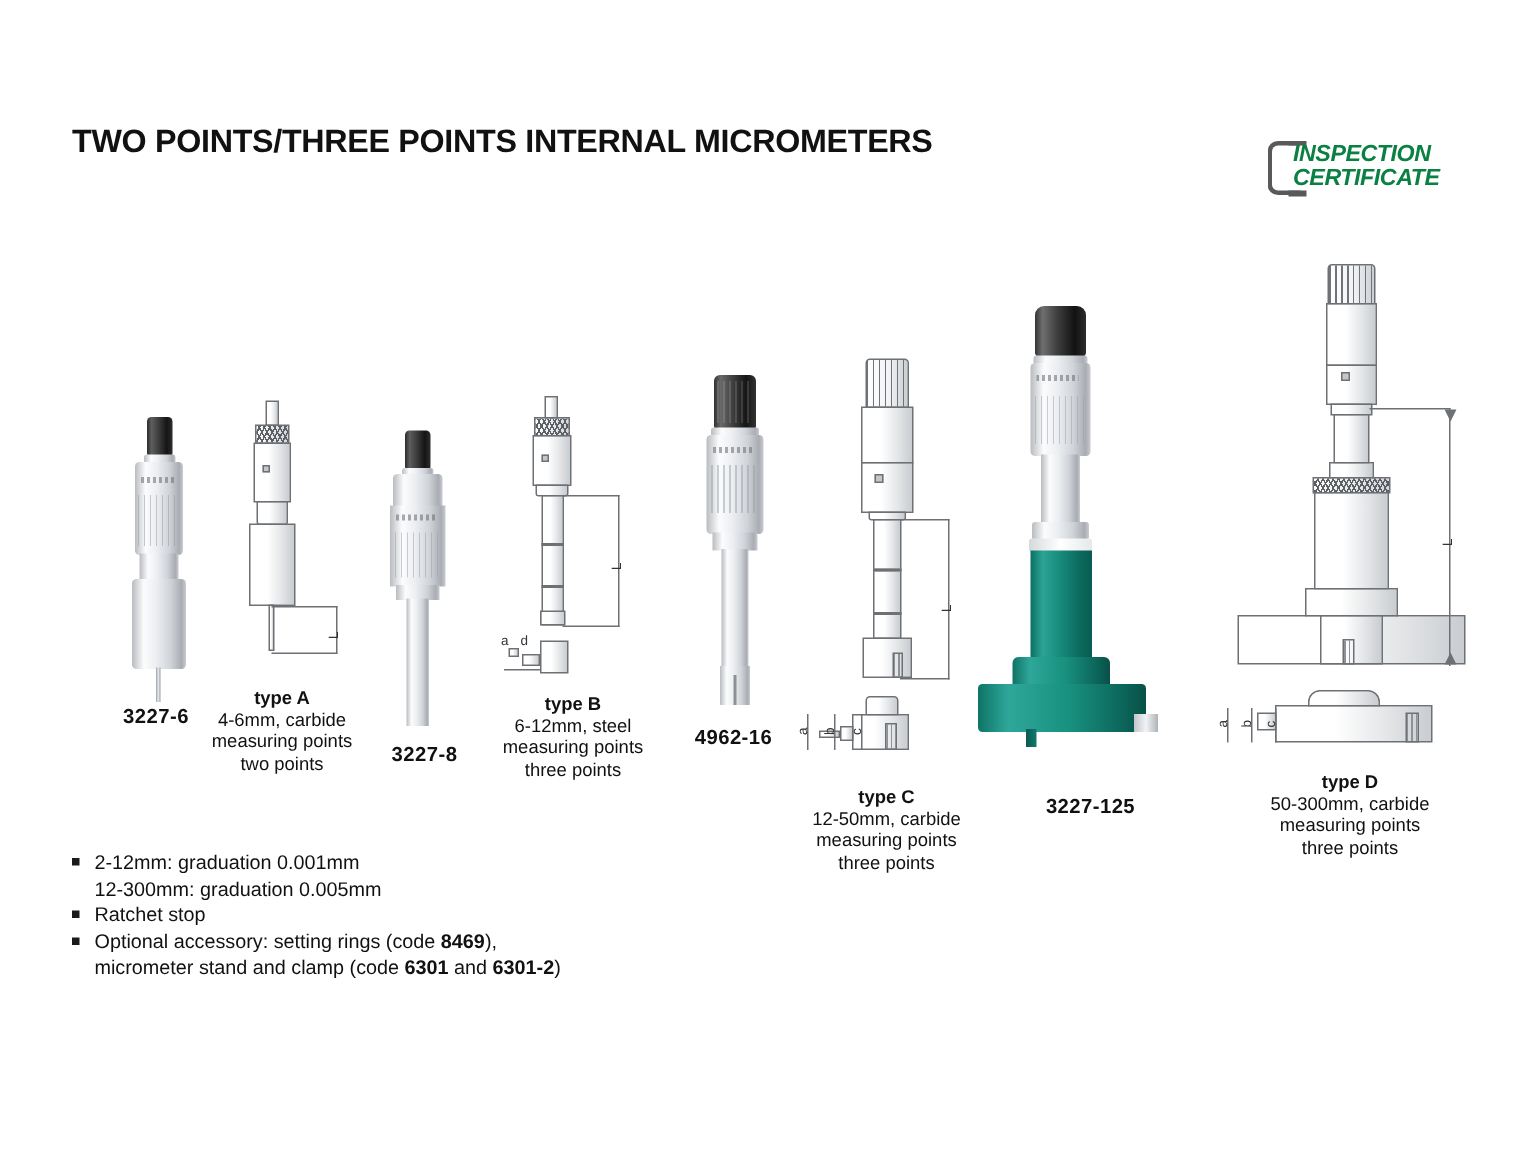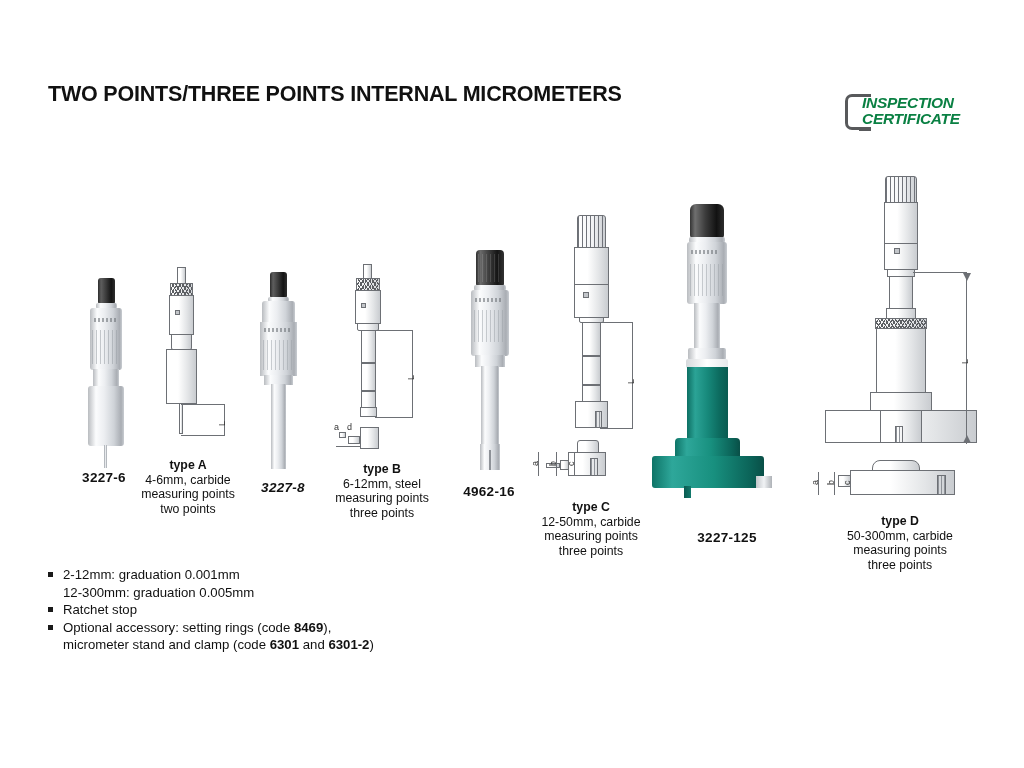--- a/index.html
+++ b/index.html
@@ -205,21 +205,21 @@
     <div class="dimline" style="left:63px; top:140px; width:44px; height:1px;"></div>
     <div class="dimline" style="left:63px; top:171px; width:44px; height:1px;"></div>
     <div class="dimlabel rot" style="left:99px; top:162px;">L</div>
   </div>
   <div class="prod-type" style="margin-top:2px;">type A</div>
   <div class="prod-desc">4-6mm, carbide</div>
   <div class="prod-desc">measuring points</div>
   <div class="prod-desc">two points</div>
 </div>
 
-<div class="product" style="left:218px; top:266px; width:130px;font-style:italic;">
+<div class="product" style="left:218px; top:281px; width:130px;">
   <div class="prod-art" style="height:204px;">
     <div class="pc cap-black" style="left:52px; top:6px; width:17px; height:26px;"></div>
     <div class="pc metal" style="left:50px; top:31px; width:21px; height:5px; border-radius:2px;"></div>
     <div class="pc metal" style="left:44px; top:35px; width:33px; height:22px; border-radius:3px 3px 0 0;"></div>
     <div class="pc metal" style="left:42px; top:56px; width:37px; height:54px;"></div>
     <div class="pc" style="left:46px; top:62px; width:26px; height:4px; background:repeating-linear-gradient(90deg,#6f7479 0 2px,transparent 2px 4px); opacity:.6;"></div>
     <div class="pc" style="left:45px; top:74px; width:31px; height:30px; background:repeating-linear-gradient(90deg,#9aa0a6 0 1px,transparent 1px 4px); opacity:.5;"></div>
     <div class="pc metal" style="left:46px; top:109px; width:29px; height:10px;"></div>
     <div class="pc metal" style="left:53px; top:118px; width:15px; height:85px;"></div>
   </div>
@@ -264,21 +264,21 @@
     <div class="pc" style="left:51px; top:54px; width:27px; height:4px; background:repeating-linear-gradient(90deg,#6f7479 0 2px,transparent 2px 4px); opacity:.6;"></div>
     <div class="pc" style="left:50px; top:66px; width:32px; height:32px; background:repeating-linear-gradient(90deg,#9aa0a6 0 1px,transparent 1px 4px); opacity:.5;"></div>
     <div class="pc metal" style="left:51px; top:111px; width:30px; height:12px;"></div>
     <div class="pc metal" style="left:57px; top:122px; width:18px; height:80px;"></div>
     <div class="pc metal" style="left:56px; top:200px; width:20px; height:26px;"></div>
     <div class="pc" style="left:65px; top:206px; width:2px; height:20px; background:#8d9197;"></div>
   </div>
   <div class="prod-code" style="margin-top:12px;">4962-16</div>
 </div>
 
-<div class="product" style="left:516px; top:212px; width:150px;">
+<div class="product" style="left:516px; top:236px; width:150px;">
   <div class="prod-art" style="height:286px;">
     <div class="flute" style="left:61px; top:3px; width:29px; height:33px; border-radius:3px 3px 0 0;"></div>
     <div class="ln" style="left:58px; top:35px; width:35px; height:38px;"></div>
     <div class="ln" style="left:58px; top:72px; width:35px; height:34px;"></div>
     <div class="ln" style="left:67px; top:80px; width:6px; height:6px; background:#c3c6ca;"></div>
     <div class="ln" style="left:63px; top:105px; width:25px; height:6px; border-radius:0 0 2px 2px;"></div>
     <div class="ln" style="left:66px; top:110px; width:19px; height:80px;"></div>
     <div class="ln" style="left:66px; top:143px; width:19px; height:2px; background:#9da1a6;"></div>
     <div class="ln" style="left:66px; top:172px; width:19px; height:2px; background:#9da1a6;"></div>
     <div class="ln" style="left:59px; top:189px; width:33px; height:27px;"></div>

